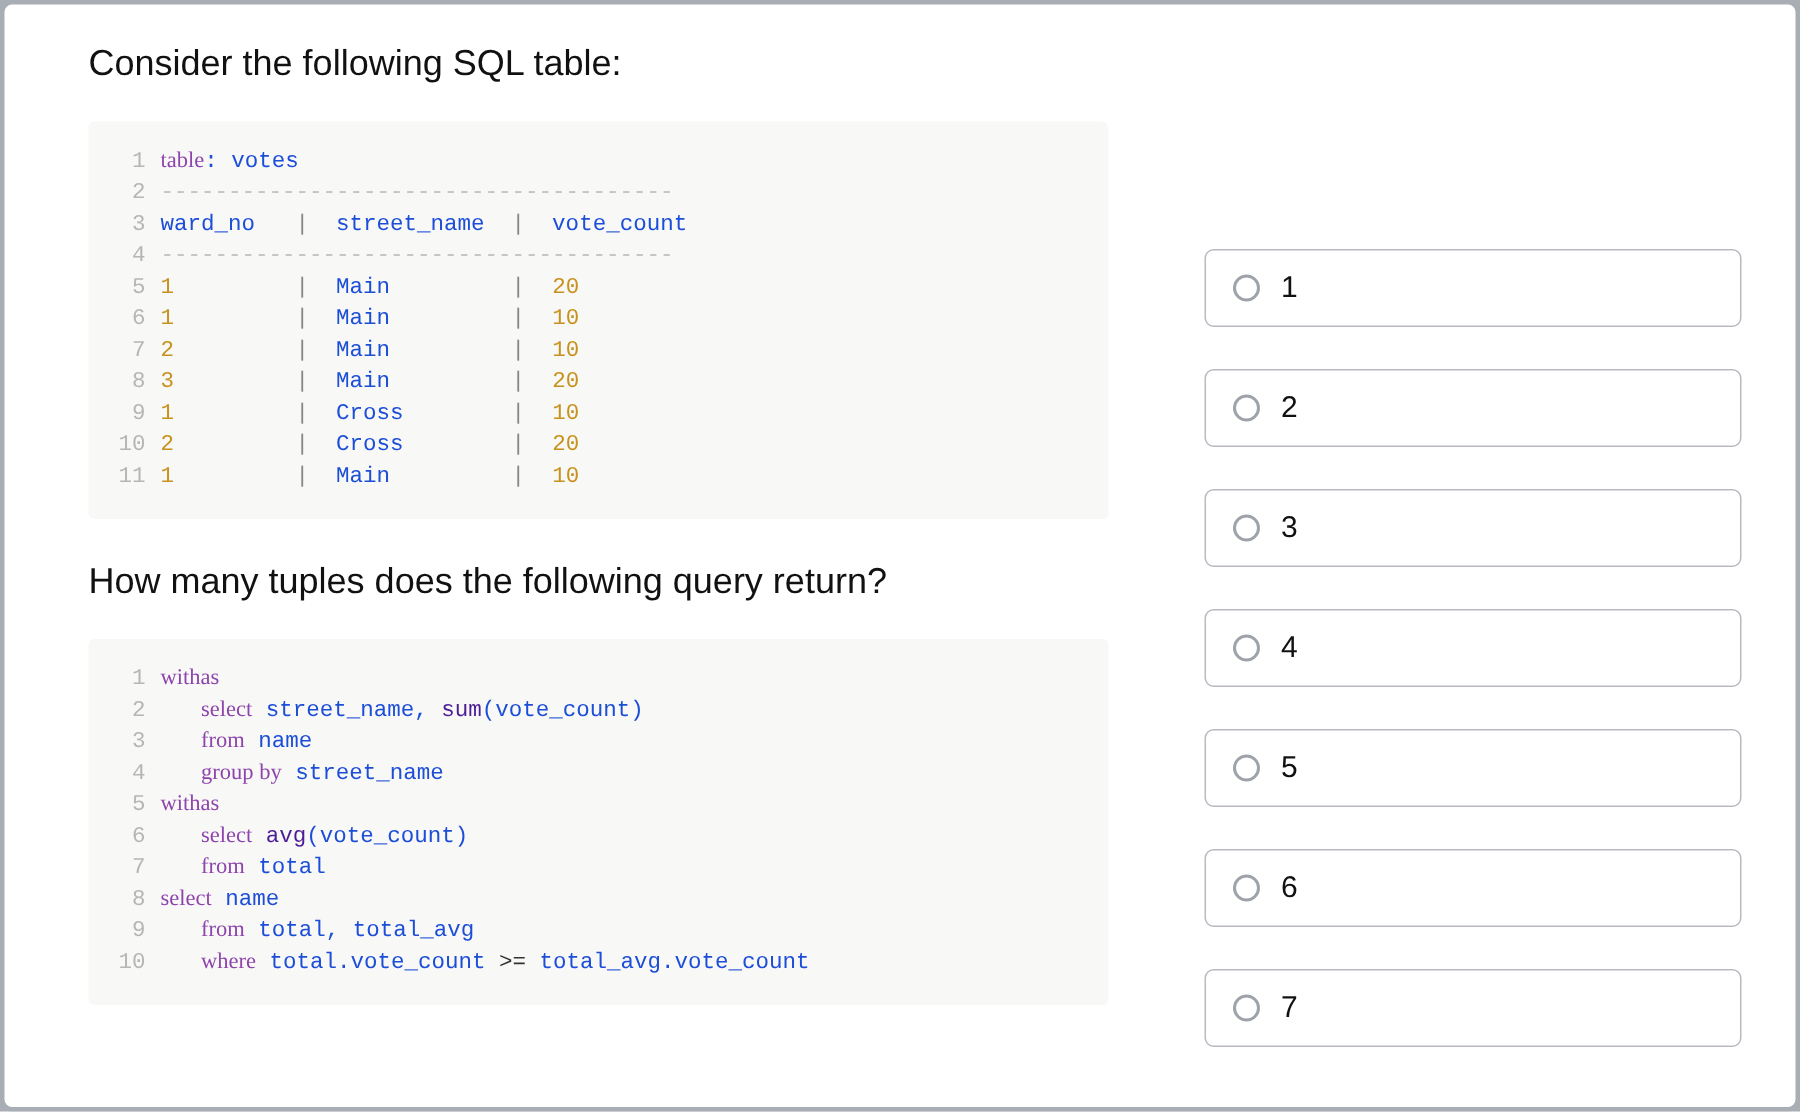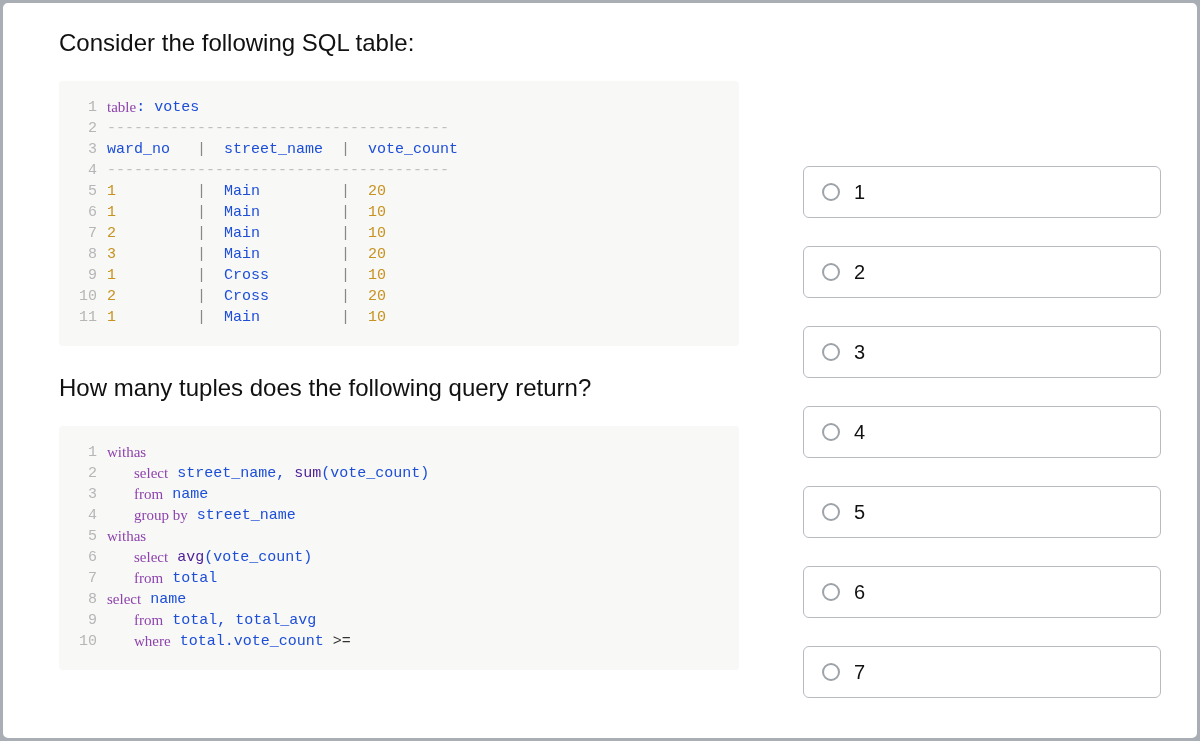--- a/index.html
+++ b/index.html
@@ -119,21 +119,21 @@
     <div class="codeblock" id="code2">
         <div class="code-line"><span class="lineno">1</span><span class="kw">with</span><span class="kw">as</span></div>
         <div class="code-line"><span class="lineno">2</span><span class="str">   </span><span class="kw">select</span><span class="str"> street_name, </span><span class="func">sum</span><span class="str">(vote_count)</span></div>
         <div class="code-line"><span class="lineno">3</span><span class="str">   </span><span class="kw">from</span><span class="str"> name</span></div>
         <div class="code-line"><span class="lineno">4</span><span class="str">   </span><span class="kw">group by</span><span class="str"> street_name</span></div>
         <div class="code-line"><span class="lineno">5</span><span class="kw">with</span><span class="kw">as</span></div>
         <div class="code-line"><span class="lineno">6</span><span class="str">   </span><span class="kw">select</span><span class="str"> </span><span class="func">avg</span><span class="str">(vote_count)</span></div>
         <div class="code-line"><span class="lineno">7</span><span class="str">   </span><span class="kw">from</span><span class="str"> total</span></div>
         <div class="code-line"><span class="lineno">8</span><span class="kw">select</span><span class="str"> name</span></div>
         <div class="code-line"><span class="lineno">9</span><span class="str">   </span><span class="kw">from</span><span class="str"> total, total_avg</span></div>
-        <div class="code-line"><span class="lineno">10</span><span class="str">   </span><span class="kw">where</span><span class="str"> total.vote_count </span><span class="op">&gt;=</span></div>
+        <div class="code-line"><span class="lineno">10</span><span class="str">   </span><span class="kw">where</span><span class="str"> total.vote_count </span><span class="op">&gt;=</span><span class="str"> total_avg.vote_count</span></div>
       </div>
   </div>
   <div class="right" id="options">
       <div class="option">
         <span class="radio"></span>
         <span class="option-label">1</span>
       </div>
       <div class="option">
         <span class="radio"></span>
         <span class="option-label">2</span>

